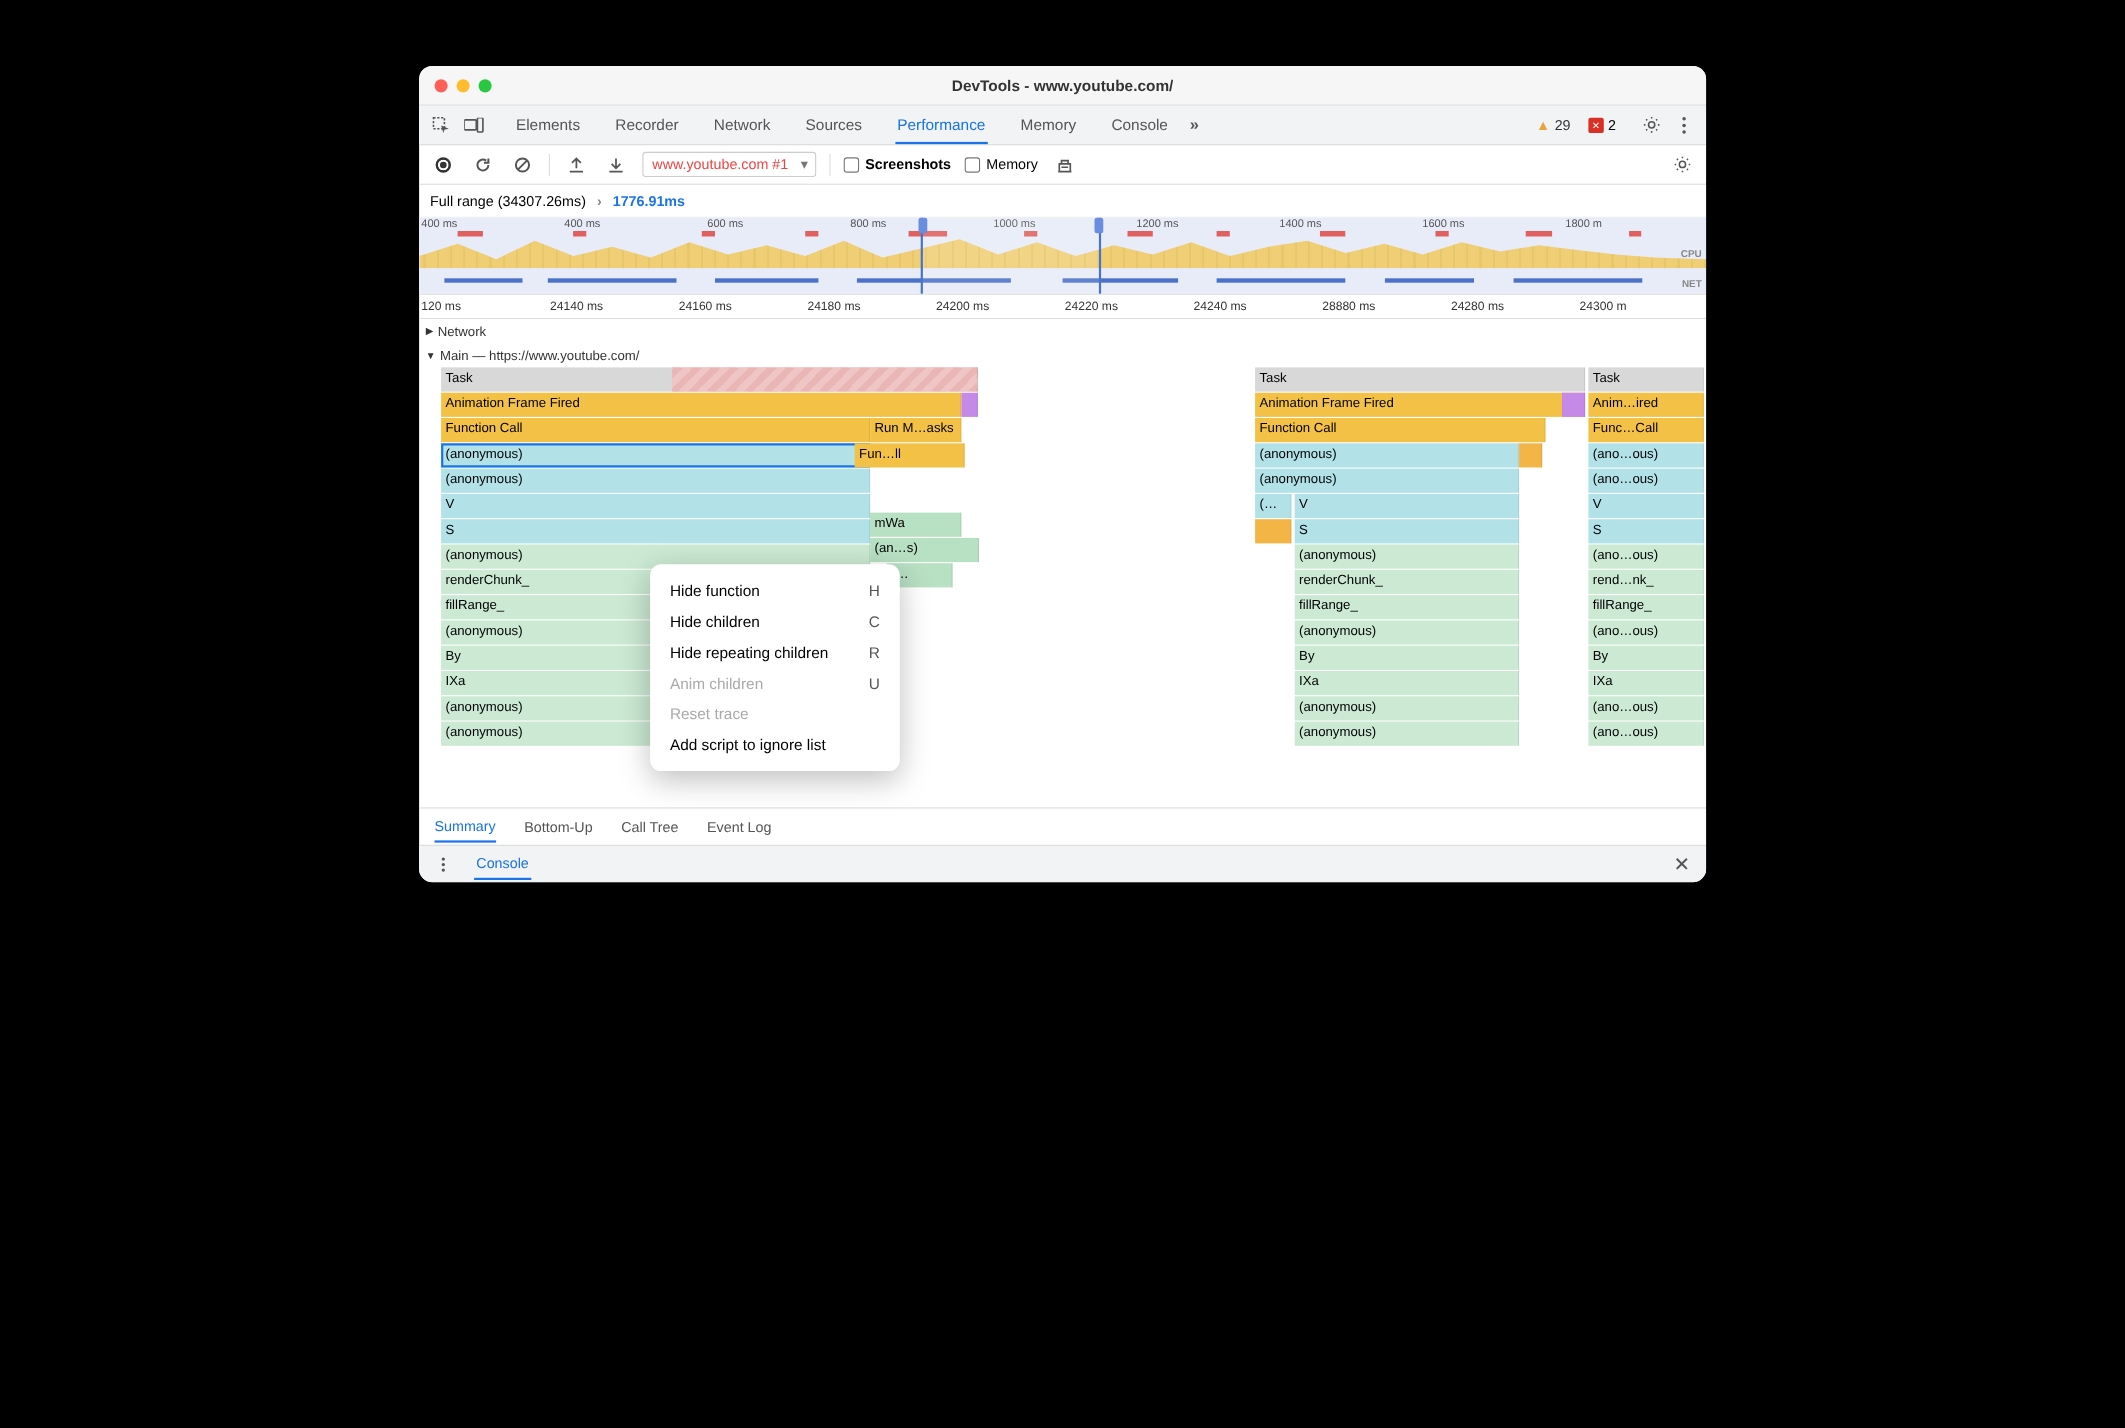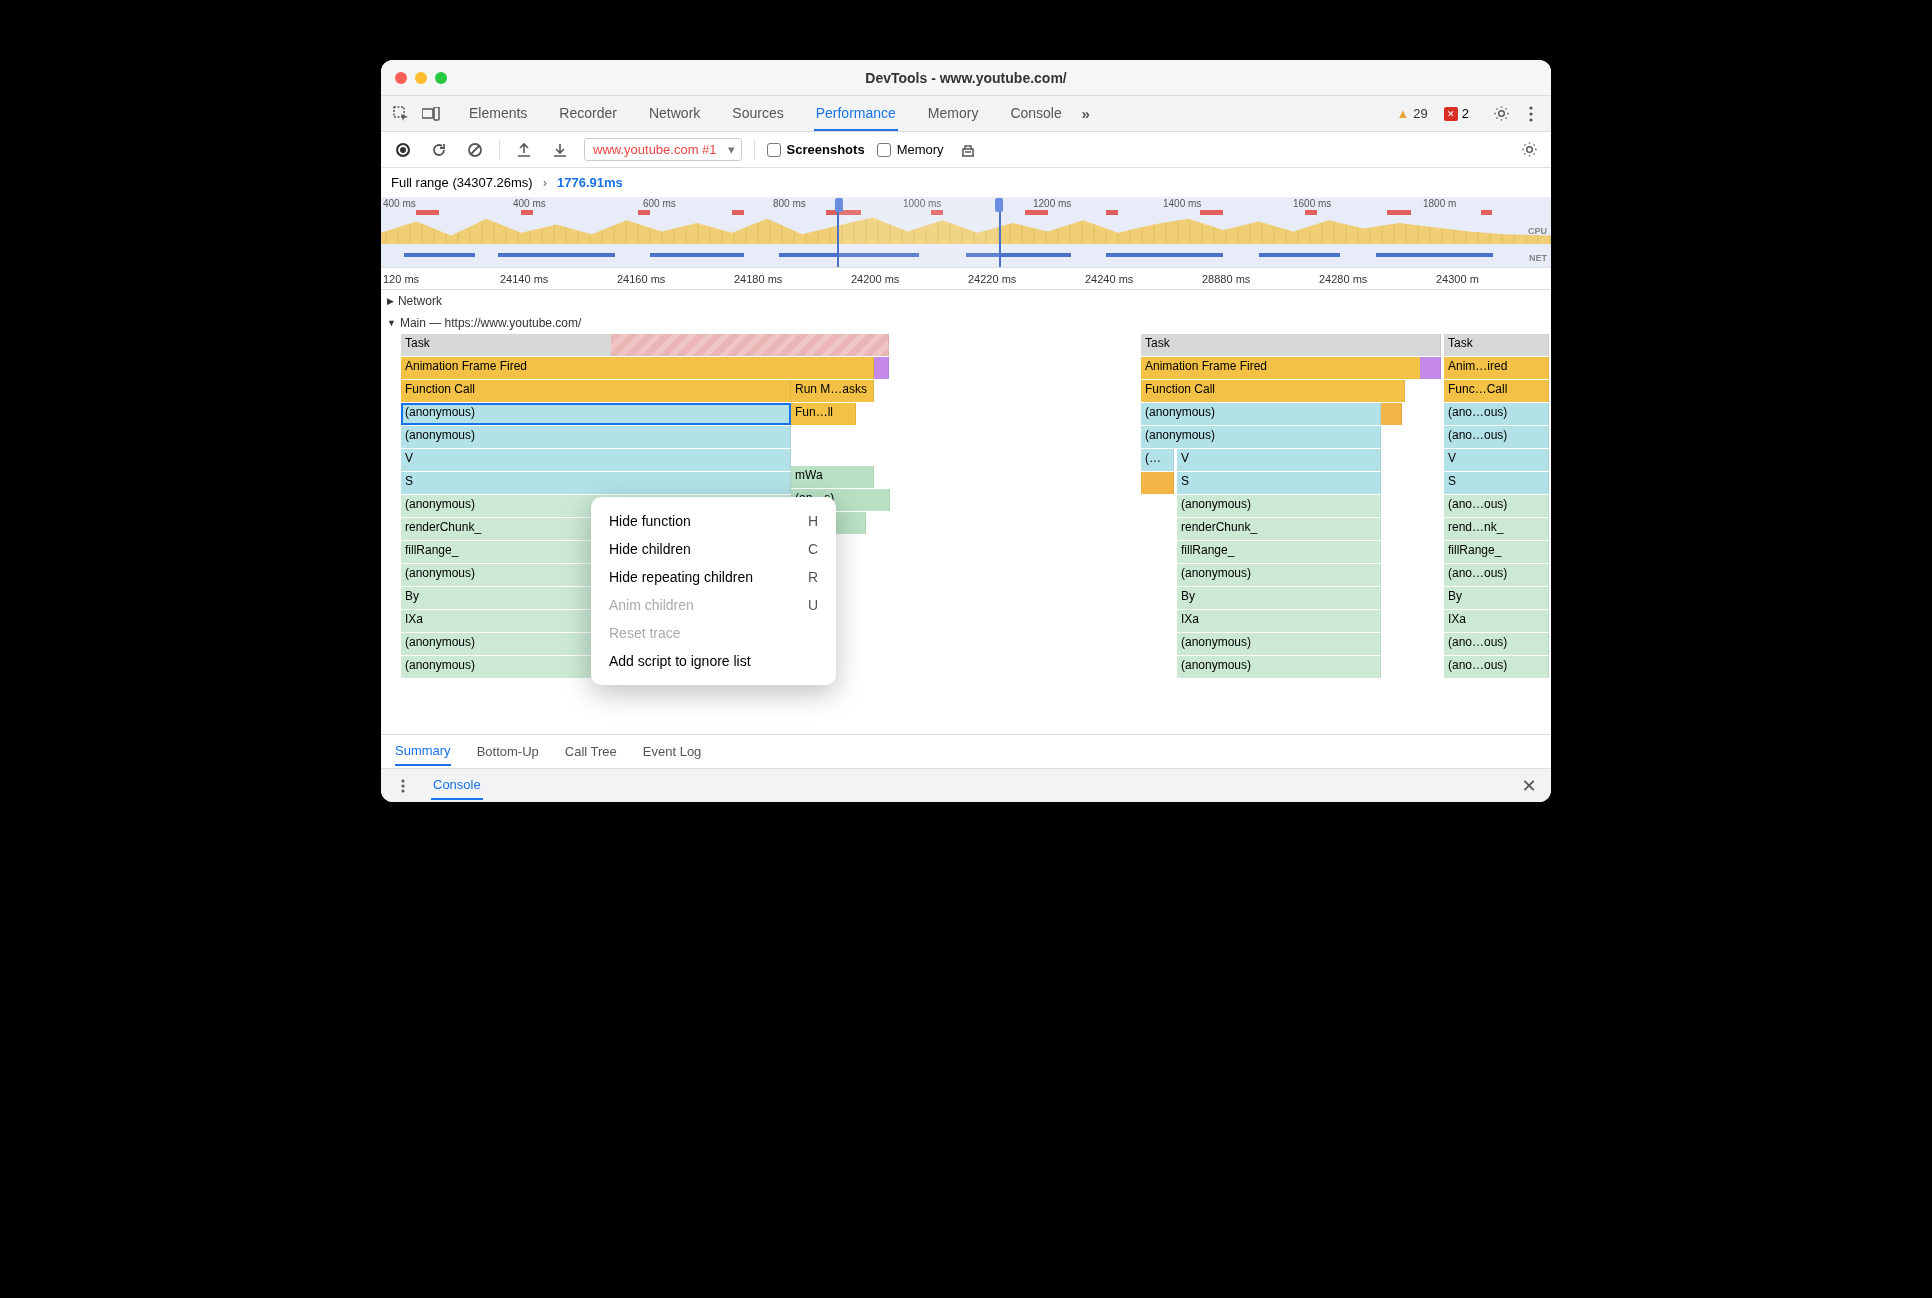--- a/index.html
+++ b/index.html
@@ -47,21 +47,21 @@
   .lane{display:flex;height:23px;position:relative;}
   .slot{position:absolute;top:0;height:22px;border-right:1px solid rgba(0,0,0,.07);padding:2px 4px;white-space:nowrap;overflow:hidden;text-overflow:ellipsis;font-size:12px;}
   .c-task{background:#d8d8d8;} 
   .c-task-long{background:repeating-linear-gradient(-45deg,#e9b5b5 0 6px,#efc5c5 6px 12px);}
   .c-yellow{background:#f3c146;}
   .c-purple{background:#c58ae8;}
   .c-teal{background:#b2e2e8;}
   .c-green{background:#b8e0c3;margin-top:40px;} .c-green2{background:#cbe9d3;}
   .c-orange{background:#f3b546;}
   .slot.selected{outline:2px solid #1a73e8;outline-offset:-2px;}
-  .ctx-menu{position:absolute;left:210px;top:437px;width:245px;background:#fff;border-radius:10px;box-shadow:0 8px 28px rgba(0,0,0,.25);padding:10px 0;font-size:14px;z-index:50;}
+  .ctx-menu{position:absolute;left:210px;top:453px;width:227px;background:#fff;border-radius:10px;box-shadow:0 8px 28px rgba(0,0,0,.25);padding:10px 0;font-size:14px;z-index:50;}
   .ctx-item{display:flex;justify-content:space-between;padding:6px 18px;cursor:pointer;}
   .ctx-item.disabled{color:#aaa;cursor:default;}
   .ctx-key{color:#555;}
   .bottom-tabs{height:34px;border-top:1px solid #ddd;display:flex;align-items:center;gap:26px;padding:0 14px;font-size:13px;margin-top:25px;}
   .bottom-tabs .bt{cursor:pointer;color:#555;}
   .bottom-tabs .bt.active{color:#1a73e8;border-bottom:2px solid #1a73e8;padding-bottom:6px;margin-bottom:-6px;}
   .drawer{height:34px;border-top:1px solid #ddd;display:flex;align-items:center;padding:0 10px;gap:16px;background:#f1f3f4;}
   .drawer .dlabel{color:#1a73e8;font-size:13px;border-bottom:2px solid #1a73e8;padding:6px 2px;}
   svg{display:block;}
 </style>
@@ -264,21 +264,21 @@
           <div class="slot c-yellow" style="left: 1063px; width: 105px;">Anim…ired</div>
         </div>
         <div class="lane">
           <div class="slot c-yellow" style="left: 20px; width: 390px;">Function Call</div>
           <div class="slot c-yellow" style="left: 410px; width: 82.5px;">Run M…asks</div>
           <div class="slot c-yellow" style="left: 760px; width: 264px;">Function Call</div>
           <div class="slot c-yellow" style="left: 1063px; width: 105px;">Func…Call</div>
         </div>
         <div class="lane">
           <div class="slot c-teal selected" style="left: 20px; width: 390px;">(anonymous)</div>
-          <div class="slot c-yellow" style="left: 410px; width: 65px;">Fun…ll</div>
+          <div class="slot c-yellow" style="left: 396px; width: 100px;">Fun…ll</div>
           <div class="slot c-teal" style="left: 760px; width: 240px;">(anonymous)</div>
           <div class="slot c-orange" style="left: 1000px; width: 21px;"></div>
           <div class="slot c-teal" style="left: 1063px; width: 105px;">(ano…ous)</div>
         </div>
         <div class="lane">
           <div class="slot c-teal" style="left: 20px; width: 390px;">(anonymous)</div>
           <div class="slot c-green" style="left: 410px; width: 82.5px;">mWa</div>
           <div class="slot c-teal" style="left: 760px; width: 240px;">(anonymous)</div>
           <div class="slot c-teal" style="left: 1063px; width: 105px;">(ano…ous)</div>
         </div>

